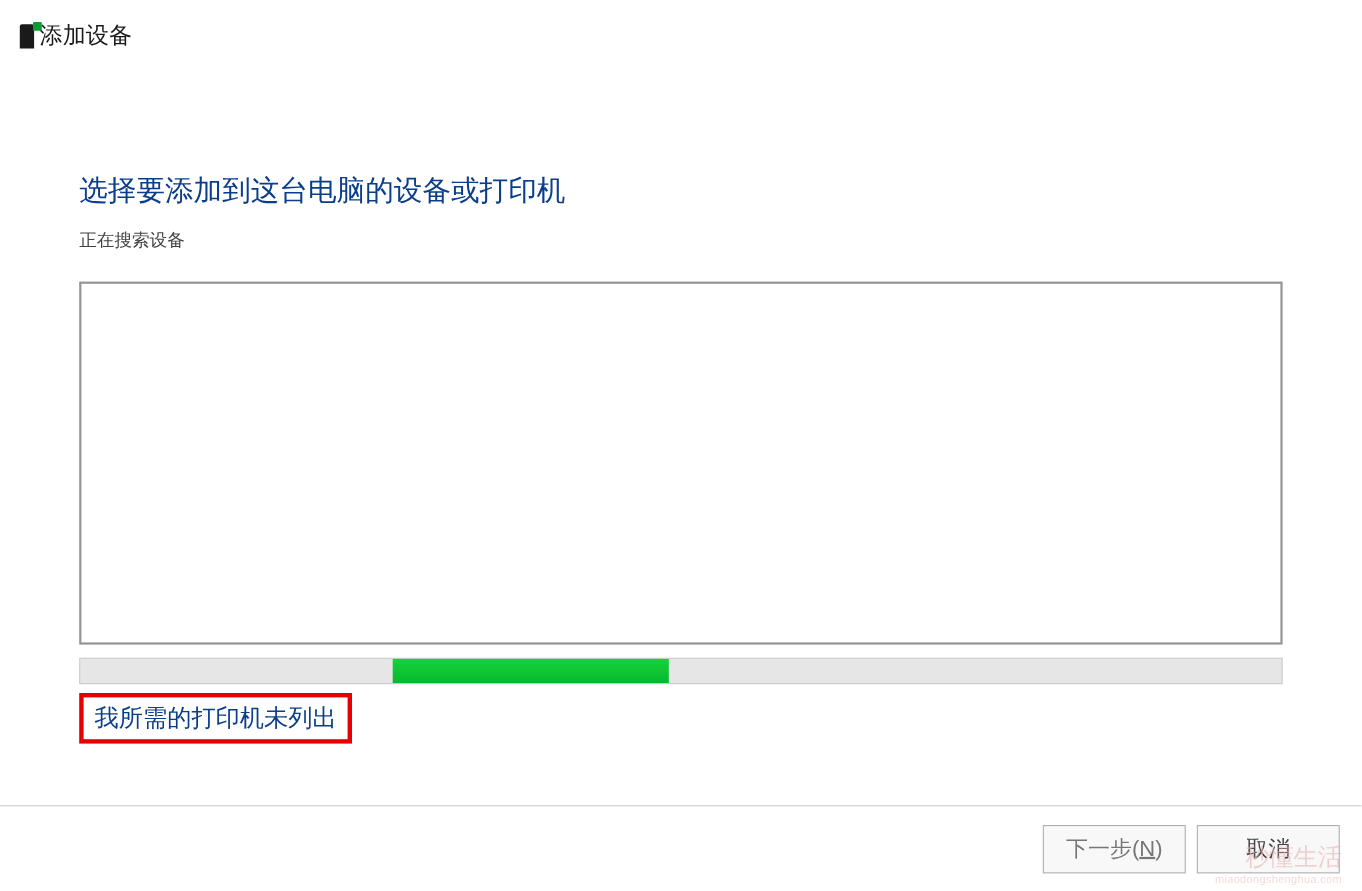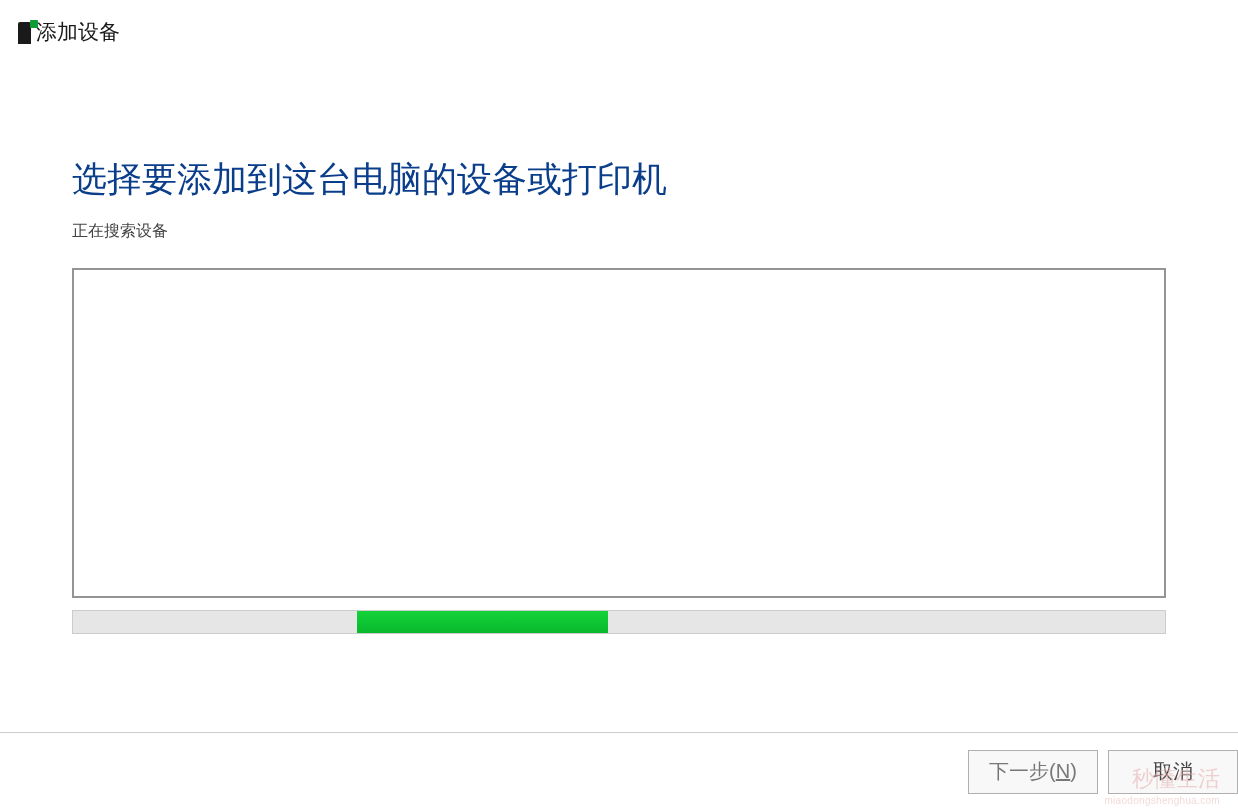--- a/index.html
+++ b/index.html
@@ -45,21 +45,21 @@
       border-radius: 1px;
     }
     .title-text {
       font-size: 21px;
       color: #1a1a1a;
     }
     .content {
       padding: 100px 72px 0 72px;
     }
     .heading {
-      font-size: 35px;
+      font-size: 26px;
       color: #0a3e8b;
       margin-bottom: 18px;
       font-weight: 400;
     }
     .subtext {
       font-size: 16px;
       color: #444444;
       margin-bottom: 26px;
     }
     .device-list {
@@ -94,21 +94,21 @@
     .footer {
       position: absolute;
       bottom: 0;
       left: 0;
       right: 0;
       height: 78px;
       border-top: 1px solid #cccccc;
       display: flex;
       justify-content: flex-end;
       align-items: center;
-      padding-right: 0;
+      padding-right: 20px;
       gap: 10px;
     }
     .btn {
       min-width: 130px;
       height: 44px;
       border: 1px solid #b0b0b0;
       background: #f8f8f8;
       font-size: 20px;
       color: #444444;
       font-family: inherit;
@@ -151,20 +151,23 @@
   <span class="title-text">添加设备</span>
 </div>
 
 <div class="content">
   <h1 class="heading">选择要添加到这台电脑的设备或打印机</h1>
   <div class="subtext">正在搜索设备</div>
   <div class="device-list"></div>
   <div class="progress-container">
     <div class="progress-bar"></div>
   </div>
+  <div class="link-highlight">
+    <a class="link-text">我所需的打印机未列出</a>
+  </div>
 </div>
 
 <div class="footer">
   <button class="btn btn-disabled">
     <span>下一步(</span><span class="underline">N</span><span>)</span>
   </button>
   <button class="btn">
     <span>取消</span>
   </button>
 </div>

